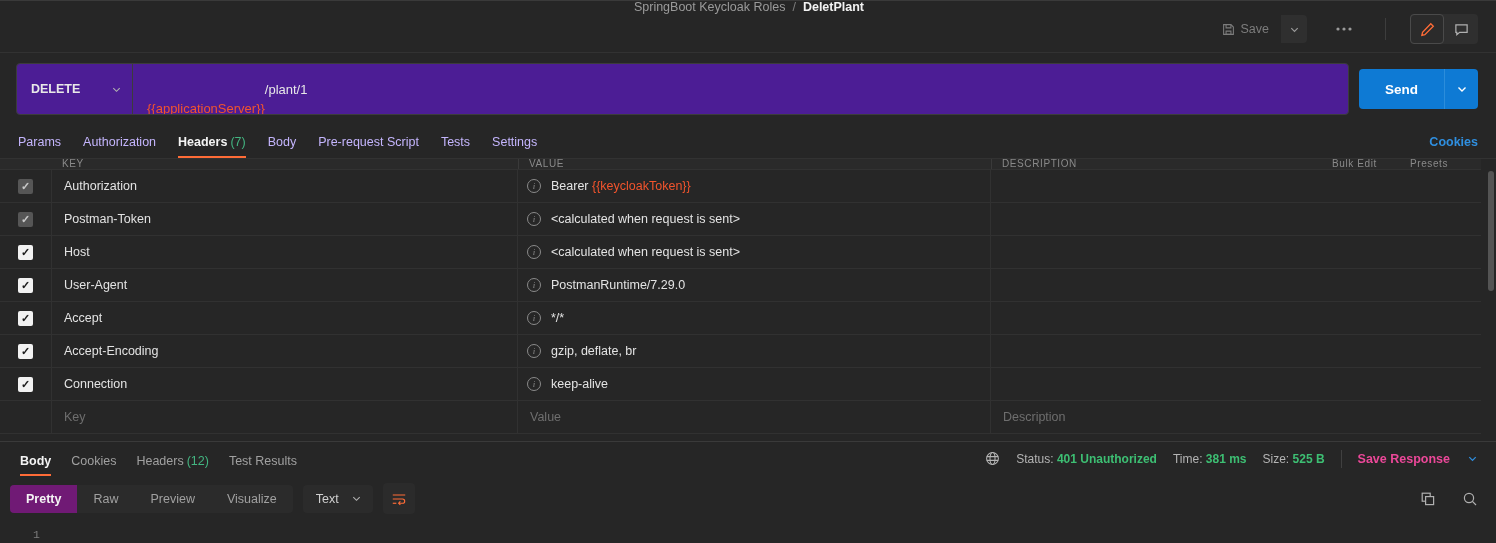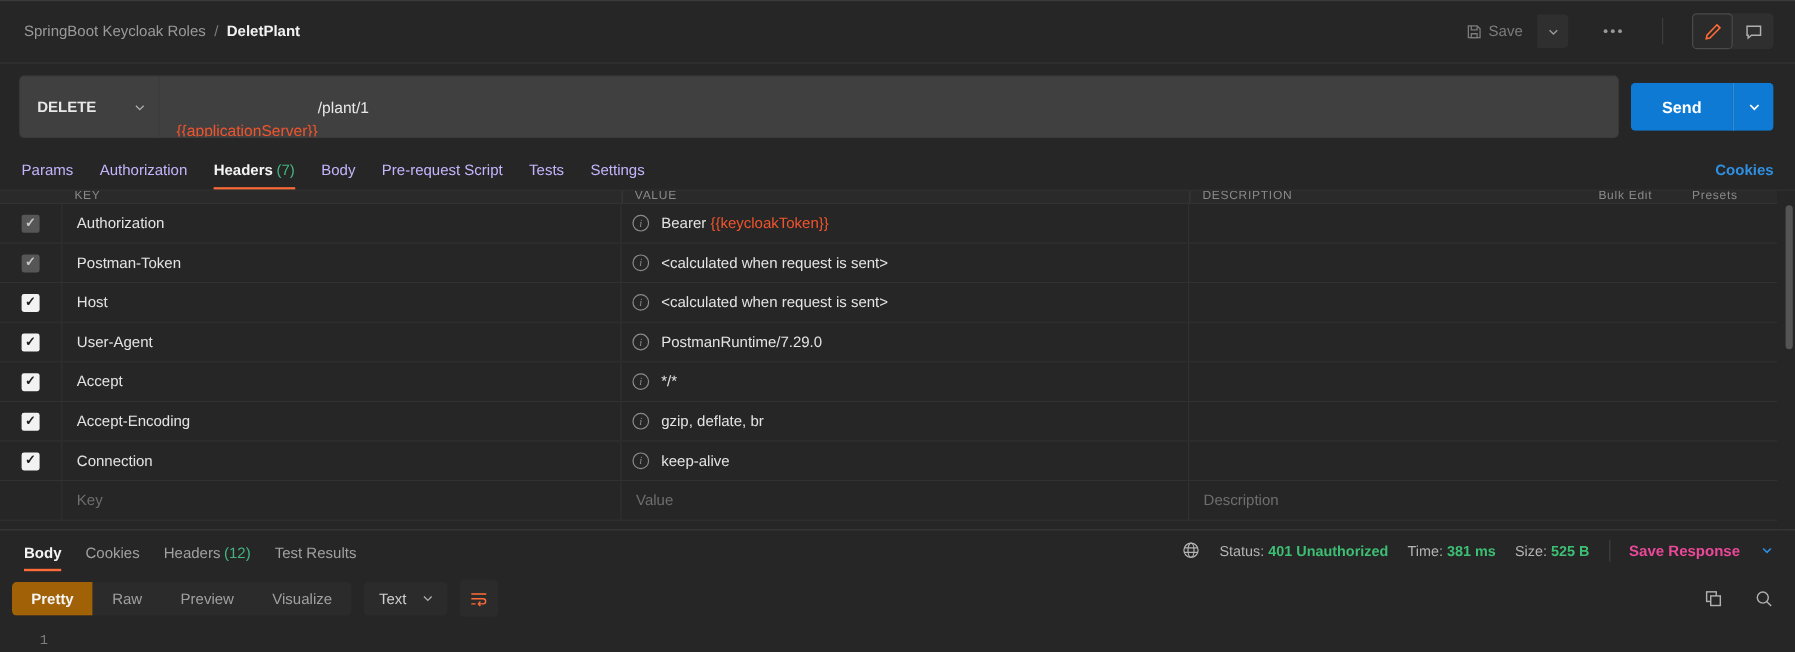--- a/index.html
+++ b/index.html
@@ -13,20 +13,21 @@
   .app { width: 1496px; height: 543px; position: relative; display: flex; flex-direction: column; }
 
   
   .topbar {
     height: 53px; min-height: 53px;
     display: flex; align-items: center;
     padding: 0 18px 0 20px;
     border-bottom: 1px solid #323232;
     background: #262626;
     position: relative;
+    flex-direction: column;
   }
   .tabstrip-line {
     position: absolute; top: 0; left: 0; right: 0; height: 1px; background: #3a3a3a;
   }
   .breadcrumb { display: flex; align-items: center; gap: 7px; font-size: 12.5px; }
   .crumb-collection { color: #9a9a9a; }
   .crumb-sep { color: #7d7d7d; }
   .crumb-current { color: #f2f2f2; font-weight: bold; }
   .topbar-right { margin-left: auto; display: flex; align-items: center; gap: 12px; }
 
@@ -54,21 +55,21 @@
   .icon-sq.active { background: #2b2b2b; border: 1px solid #4a4a4a; }
 
   
   .urlrow {
     display: flex; align-items: center; gap: 10px;
     padding: 10px 18px 10px 16px;
   }
   .method-url {
     flex: 1; display: flex; align-items: center;
     height: 52px;
-    background: #404040; border: 1px solid #3c3c3c; border-radius: 4px;
+    background: #4c1d95; border: 1px solid #3c3c3c; border-radius: 4px;
     overflow: hidden;
   }
   .method-sel {
     width: 116px; min-width: 116px; height: 100%;
     display: flex; align-items: center; justify-content: space-between;
     padding: 0 10px 0 14px;
     border-right: 1px solid #3c3c3c;
     font-size: 12.5px; font-weight: bold; color: #e8e8e8;
   }
   .url-field {
@@ -173,21 +174,21 @@
   .status-group { margin-left: auto; display: flex; align-items: center; gap: 16px; font-size: 12px; color: #b4b4b4; }
   .green { color: #3dbf73; font-weight: bold; }
   .save-resp { color: #ec4899; font-weight: bold; font-size: 12.5px; display: flex; align-items: center; gap: 17px; }
   .status-sep { width: 1px; height: 18px; background: #404040; }
 
   .bodybar { display: flex; align-items: center; gap: 10px; padding: 8px 18px 8px 10px; }
   .segmented { display: flex; background: #2b2b2b; border-radius: 4px; overflow: hidden; }
   .seg {
     font-size: 12.5px; color: #a0a0a0; padding: 7px 16px;
   }
-  .seg.active { background: #a16207; color: #f4f4f4; font-weight: bold; }
+  .seg.active { background: #701a75; color: #f4f4f4; font-weight: bold; }
   .select-box {
     display: flex; align-items: center; gap: 12px;
     background: #2b2b2b; border-radius: 4px; padding: 7px 11px 7px 13px;
     font-size: 12.5px; color: #d0d0d0;
   }
   .wrap-btn {
     width: 32px; height: 31px; background: #2b2b2b; border-radius: 4px;
     display: flex; align-items: center; justify-content: center;
   }
   .bodybar-right { margin-left: auto; display: flex; align-items: center; gap: 26px; }

